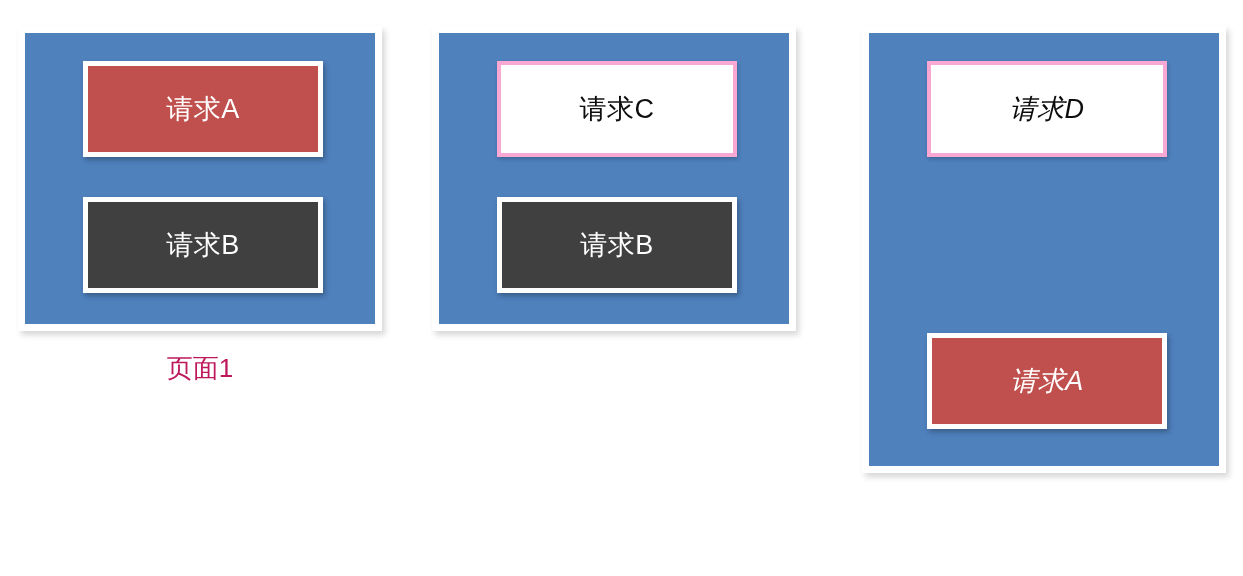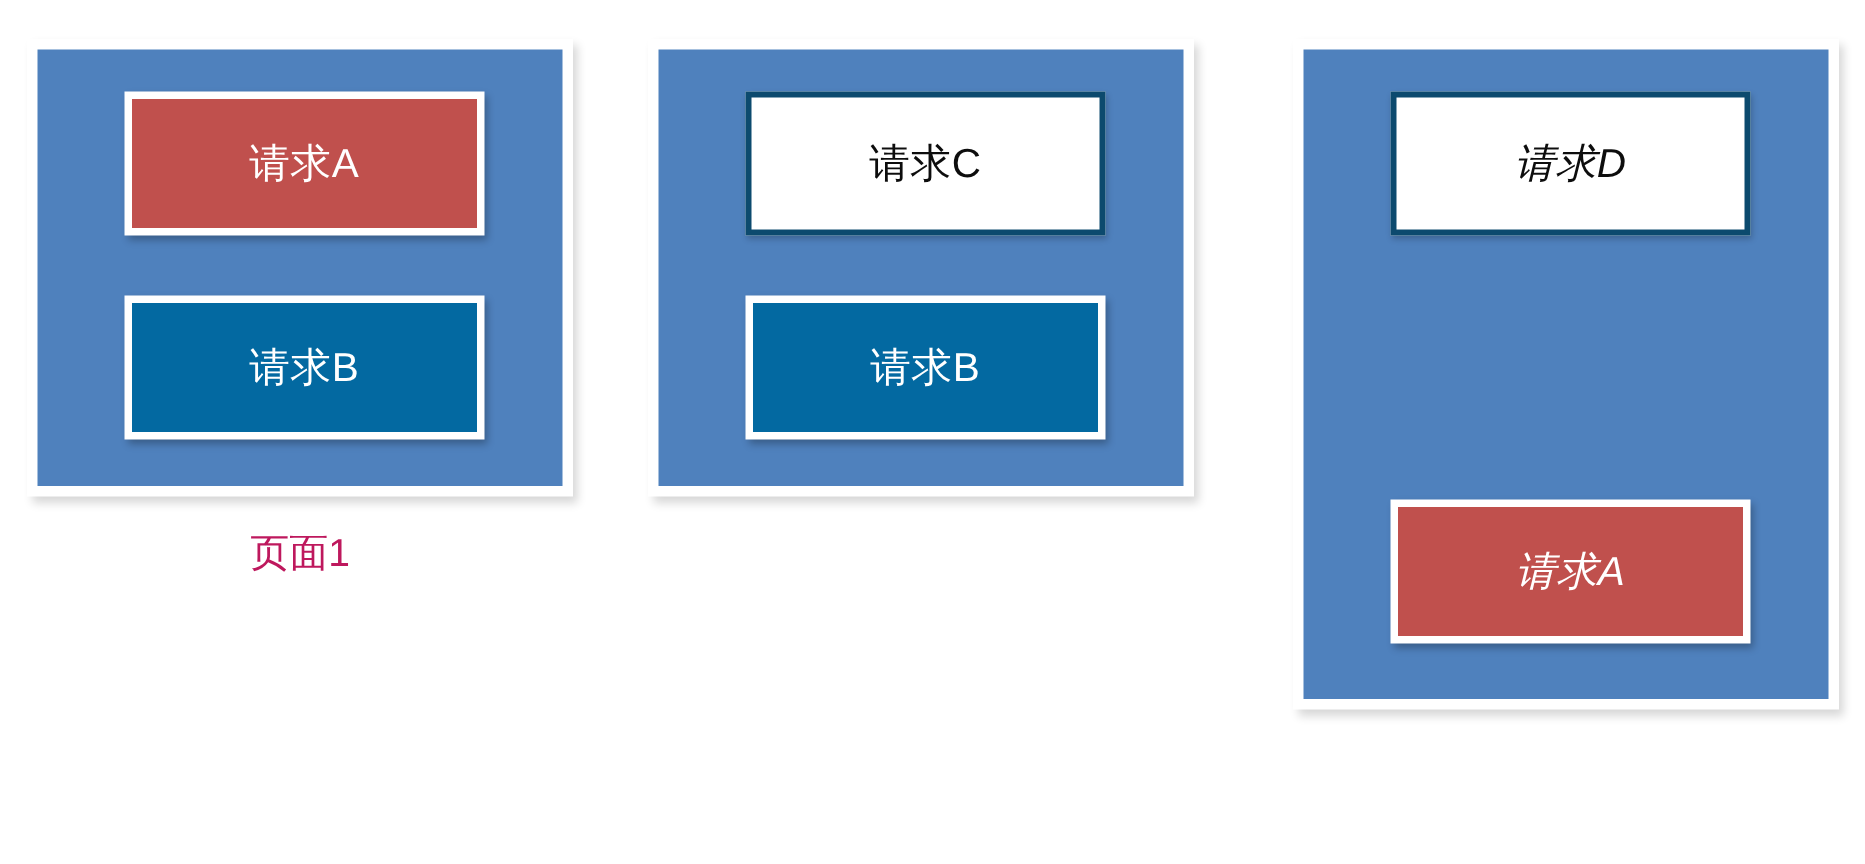--- a/index.html
+++ b/index.html
@@ -49,26 +49,26 @@
   }
   .req.framed > .fill {
     position: absolute;
     inset: 5px;
     display: flex;
     align-items: center;
     justify-content: center;
     text-align: right;
   }
   .fill.red   { background: #C0504D; }
-  .fill.green { background: #0369a1; }
+  .fill.green { background: #404040; }
 
   
   .req.outlined {
     background: #ffffff;
-    border: 4px solid #0c4a6e;
+    border: 4px solid #f9a8d4;
     box-shadow: 1px 2px 4px rgba(0,0,0,0.22);
   }
 
   .req-label {
     font-size: 27px;
     line-height: 1;
     letter-spacing: 0.5px;
     white-space: nowrap;
     user-select: none;
   }

